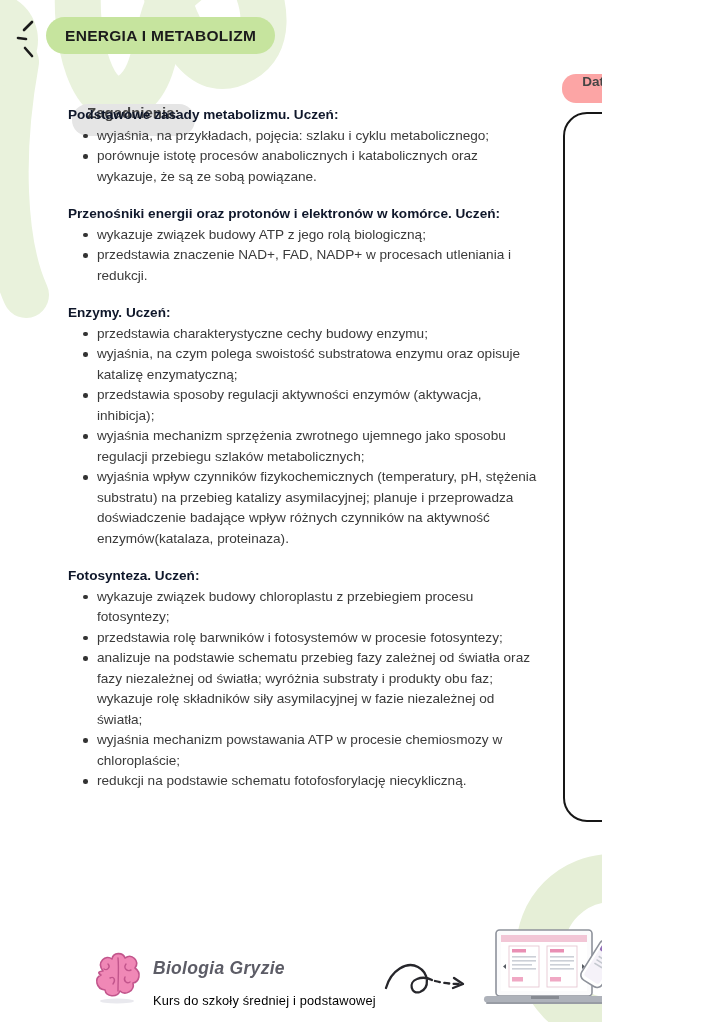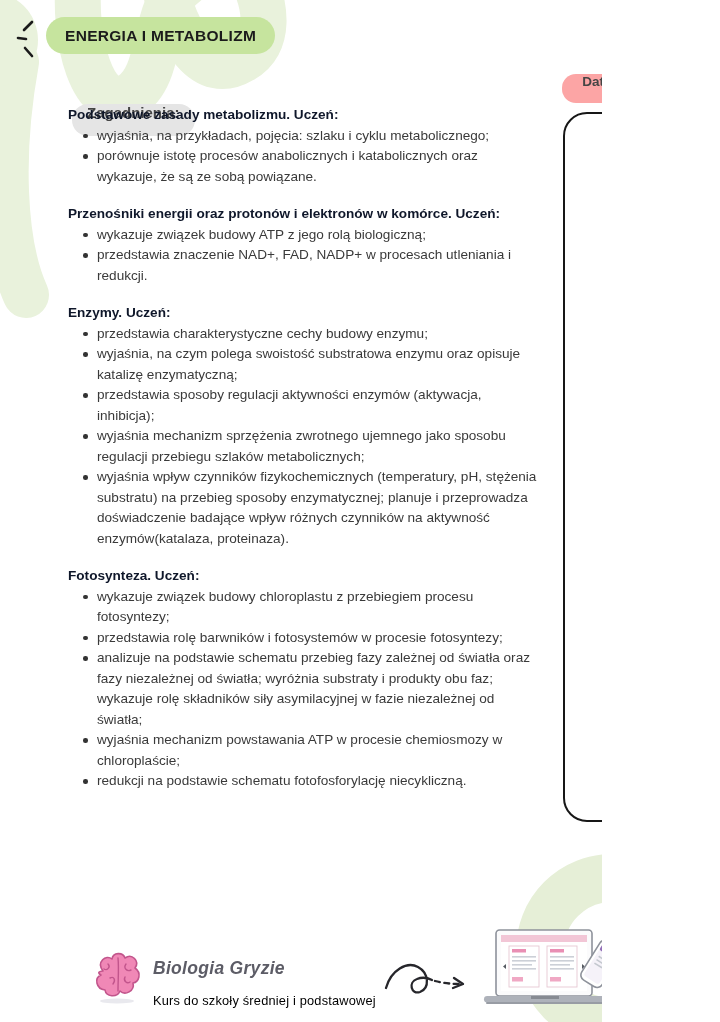--- a/index.html
+++ b/index.html
@@ -135,21 +135,21 @@
       </ul>
     </div>
 
     <div class="section">
       <h3>Enzymy. Uczeń:</h3>
       <ul>
         <li><span class="dot"></span><span>przedstawia charakterystyczne cechy budowy enzymu;</span></li>
         <li><span class="dot"></span><span>wyjaśnia, na czym polega swoistość substratowa enzymu oraz opisuje katalizę enzymatyczną;</span></li>
         <li><span class="dot"></span><span>przedstawia sposoby regulacji aktywności enzymów (aktywacja, inhibicja);</span></li>
         <li><span class="dot"></span><span>wyjaśnia mechanizm sprzężenia zwrotnego ujemnego jako sposobu regulacji przebiegu szlaków metabolicznych;</span></li>
-        <li><span class="dot"></span><span>wyjaśnia wpływ czynników fizykochemicznych (temperatury, pH, stężenia substratu) na przebieg sposoby enzymatycznej; planuje i przeprowadza doświadczenie badające wpływ różnych czynników na aktywność enzymów(katalaza, proteinaza).</span></li>
+        <li><span class="dot"></span><span>wyjaśnia wpływ czynników fizykochemicznych (temperatury, pH, stężenia substratu) na przebieg katalizy asymilacyjnej; planuje i przeprowadza doświadczenie badające wpływ różnych czynników na aktywność enzymów(katalaza, proteinaza).</span></li>
       </ul>
     </div>
 
     <div class="section">
       <h3>Fotosynteza. Uczeń:</h3>
       <ul>
         <li><span class="dot"></span><span>wykazuje związek budowy chloroplastu z przebiegiem procesu fotosyntezy;</span></li>
         <li><span class="dot"></span><span>przedstawia rolę barwników i fotosystemów w procesie fotosyntezy;</span></li>
         <li><span class="dot"></span><span>analizuje na podstawie schematu przebieg fazy zależnej od światła oraz fazy niezależnej od światła; wyróżnia substraty i produkty obu faz; wykazuje rolę składników siły asymilacyjnej w fazie niezależnej od światła;</span></li>
         <li><span class="dot"></span><span>wyjaśnia mechanizm powstawania ATP w procesie chemiosmozy w chloroplaście;</span></li>

